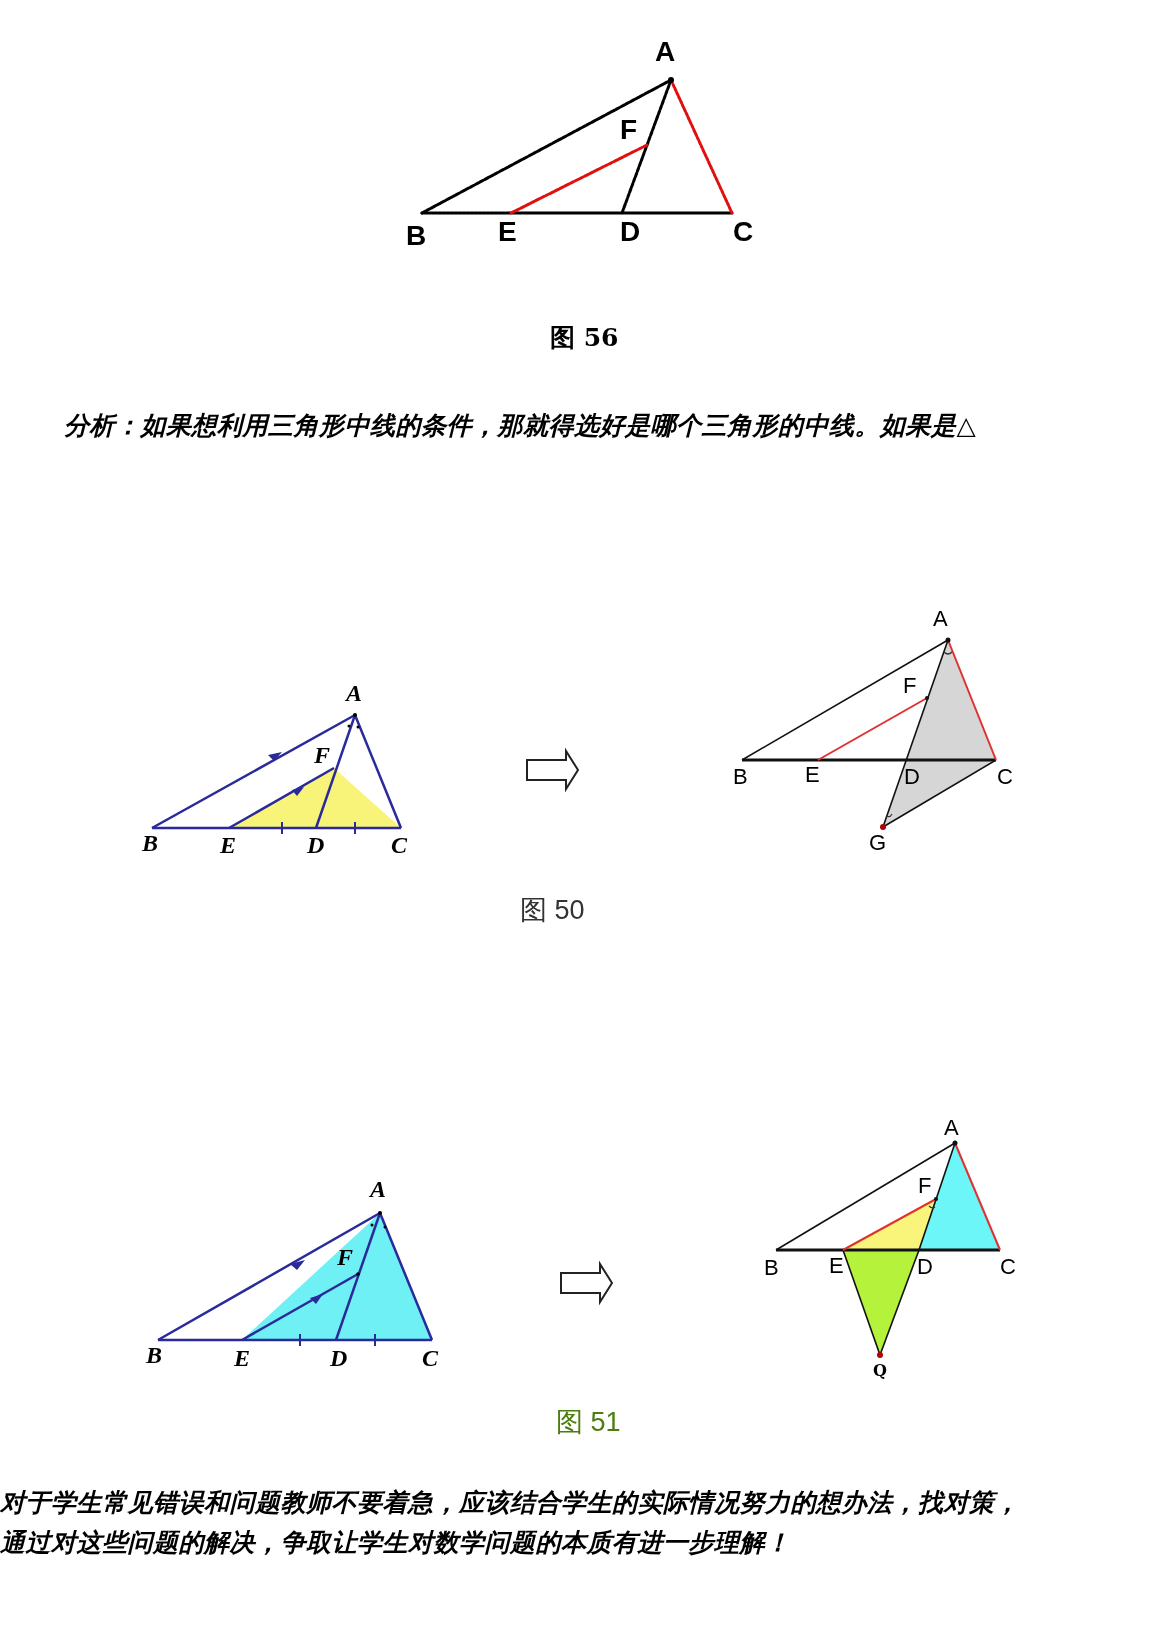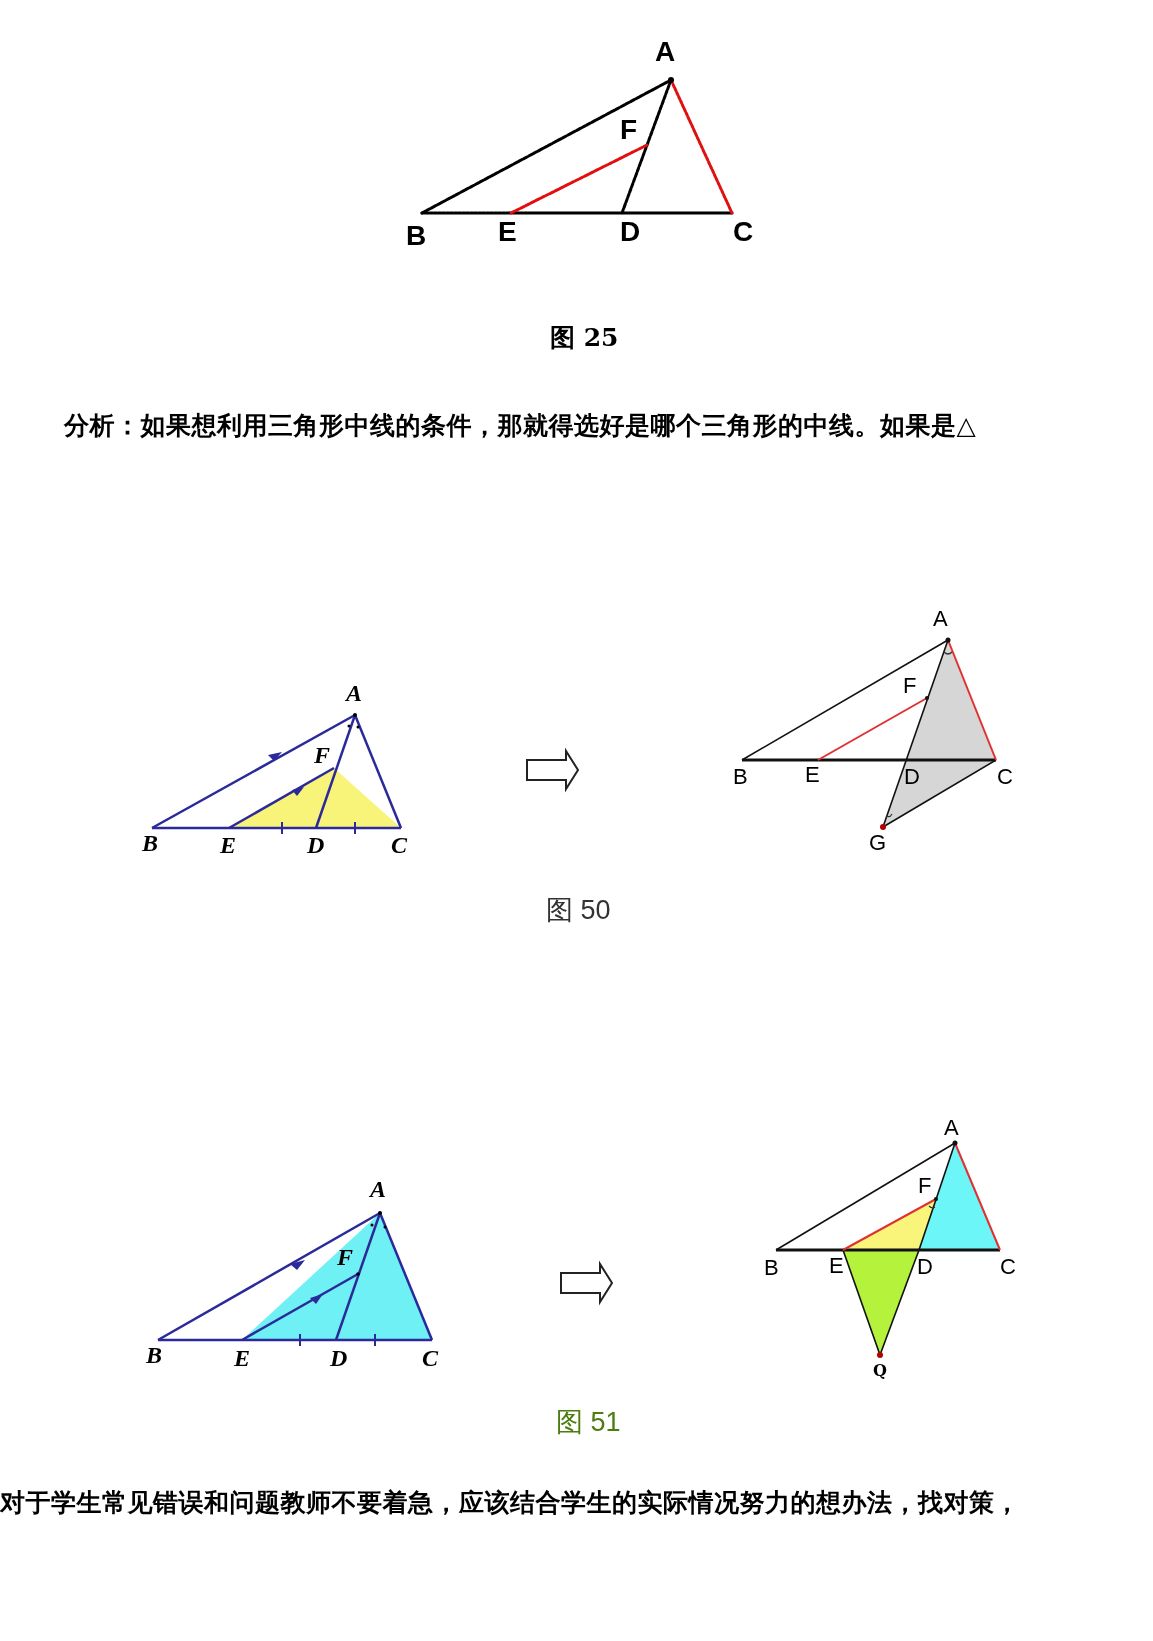--- a/index.html
+++ b/index.html
@@ -1,21 +1,21 @@
 <!DOCTYPE html>
 <html><head>
 <meta charset="utf-8">
 <style>
   html, body { margin:0; padding:0; background:#ffffff; }
   body { width:1153px; height:1641px; position:relative; overflow:hidden;
          font-family: "DejaVu Serif", "Liberation Serif", serif; color:#000; }
   .abs { position:absolute; }
   svg { position:absolute; overflow:visible; }
   .para { position:absolute; left:0; width:943px; font-size:25px; font-weight:bold;
-          line-height:49px; letter-spacing:0.5px; }
+          line-height:49px; letter-spacing:0.5px;font-style:italic; }
   .para .line { display:block; white-space:nowrap; }
   .cap { position:absolute; font-size:25px; }
   .lbl-sans { font-family:"Liberation Sans","DejaVu Sans",sans-serif; }
   .lbl-ital { font-family:"Liberation Serif","DejaVu Serif",serif; font-style:italic; font-weight:bold; }
 </style>
 </head>
 <body>
 
 <div>
   <svg width="1153" height="300" style="left:0;top:0">
@@ -27,21 +27,21 @@
       <line x1="511" y1="213" x2="647" y2="145" stroke="#e01010" stroke-dasharray="4 1.5"></line>
     </g>
     <circle cx="671" cy="80" r="3" fill="#000"></circle>
   </svg>
   <span class="abs lbl-sans" style="left:655px;top:36px;font-size:28px;font-weight:bold">A</span>
   <span class="abs lbl-sans" style="left:620px;top:114px;font-size:28px;font-weight:bold">F</span>
   <span class="abs lbl-sans" style="left:406px;top:220px;font-size:28px;font-weight:bold">B</span>
   <span class="abs lbl-sans" style="left:498px;top:216px;font-size:28px;font-weight:bold">E</span>
   <span class="abs lbl-sans" style="left:620px;top:216px;font-size:28px;font-weight:bold">D</span>
   <span class="abs lbl-sans" style="left:733px;top:216px;font-size:28px;font-weight:bold">C</span>
-  <span class="cap" style="left:550px;top:321px;font-weight:bold">图 25</span>
+  <span class="cap" style="left:550px;top:321px;font-weight:bold">图 56</span>
 </div>
 
 <div class="para" style="top:401px">
   <span class="line" style="padding-left:64px">分析：如果想利用三角形中线的条件，那就得选好是哪个三角形的中线。如果是△</span>
 </div>
 
 <div>
 
   <svg width="1153" height="1641" style="left:0;top:0">
     <polygon points="229,828 334,768 401,828" fill="#f8f47a"></polygon>
@@ -91,21 +91,21 @@
     <path d="M886,816 q4,2 6,-2" stroke="#333" stroke-width="1.2" fill="none"></path>
   </svg>
   <span class="abs lbl-sans" style="left:933px;top:606px;font-size:22px">A</span>
   <span class="abs lbl-sans" style="left:903px;top:673px;font-size:22px">F</span>
   <span class="abs lbl-sans" style="left:733px;top:764px;font-size:22px">B</span>
   <span class="abs lbl-sans" style="left:805px;top:762px;font-size:22px">E</span>
   <span class="abs lbl-sans" style="left:904px;top:764px;font-size:22px">D</span>
   <span class="abs lbl-sans" style="left:997px;top:764px;font-size:22px">C</span>
   <span class="abs lbl-sans" style="left:869px;top:830px;font-size:22px">G</span>
 
-  <span class="cap lbl-sans" style="left:546px;top:892px;font-size:27px;color:#333">图 50</span>
+  <span class="cap lbl-sans" style="left:520px;top:892px;font-size:27px;color:#333">图 50</span>
 </div>
 
 <div>
 
   <svg width="1153" height="1641" style="left:0;top:0">
     <polygon points="242,1340 380,1213 432,1340" fill="#6ef0f4"></polygon>
     <g stroke="#2a2a9a" stroke-width="2.5" fill="none">
       <line x1="158" y1="1340" x2="380" y2="1213"></line>
       <line x1="158" y1="1340" x2="432" y2="1340"></line>
       <line x1="380" y1="1213" x2="432" y2="1340"></line>
@@ -158,13 +158,14 @@
   <span class="abs lbl-sans" style="left:829px;top:1253px;font-size:22px">E</span>
   <span class="abs lbl-sans" style="left:917px;top:1254px;font-size:22px">D</span>
   <span class="abs lbl-sans" style="left:1000px;top:1254px;font-size:22px">C</span>
   <span class="abs" style="left:873px;top:1361px;font-size:16px;font-weight:bold">Q</span>
 
   <span class="cap lbl-sans" style="left:556px;top:1404px;font-size:27px;color:#4d7c0f">图 51</span>
 </div>
 
 <div class="para" style="top:1483px;line-height:40px">
   <span class="line">对于学生常见错误和问题教师不要着急，应该结合学生的实际情况努力的想办法，找对策，</span>
+  <span class="line">通过对这些问题的解决，争取让学生对数学问题的本质有进一步理解！</span>
 </div>
 
 </body></html>

